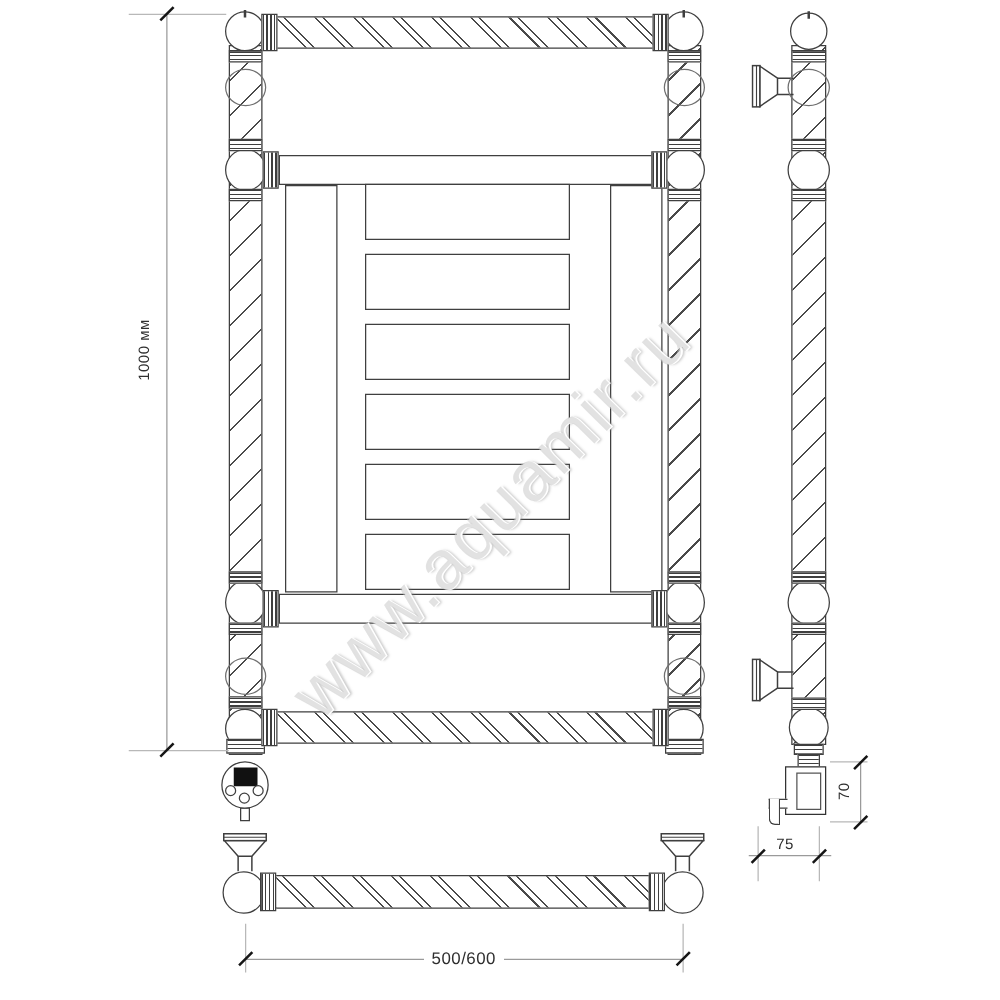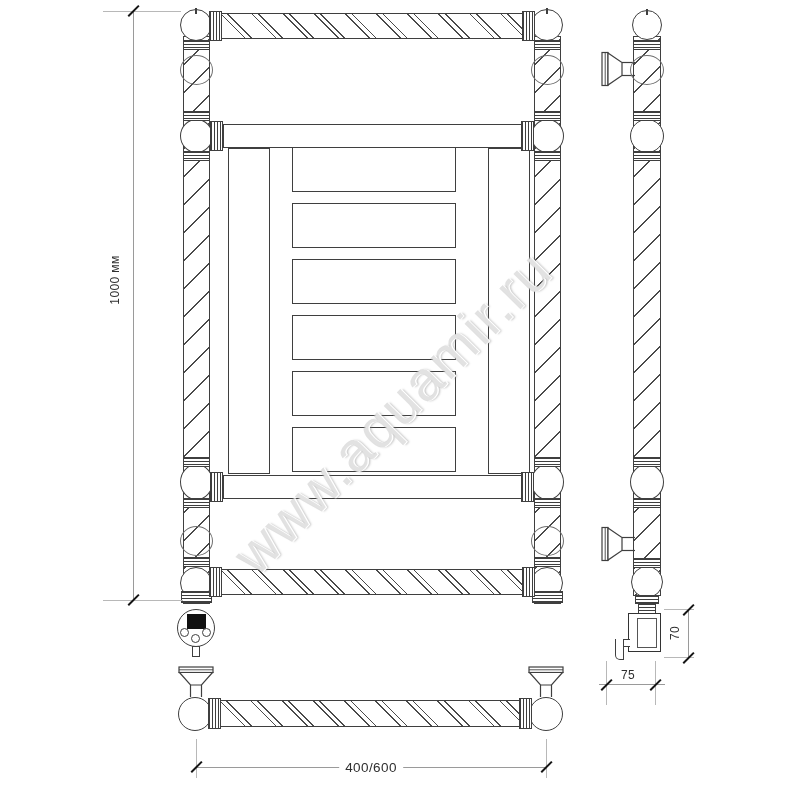--- a/index.html
+++ b/index.html
@@ -182,21 +182,21 @@
     <div class="a tick" style="left:125.5px;top:599.2px;"></div>
     <div class="a lbl vlbl" style="left:115px;top:280px;">1000 мм</div>
   </div>
 
   <div>
     <div class="a ext" style="left:195.5px;top:739px;width:1.2px;height:39px;"></div>
     <div class="a ext" style="left:545.5px;top:739px;width:1.2px;height:39px;"></div>
     <div class="a dml" style="left:195.5px;top:766.5px;width:351px;height:1.2px;"></div>
     <div class="a tick" style="left:188.5px;top:766.1px;"></div>
     <div class="a tick" style="left:538.5px;top:766.1px;"></div>
-    <div class="a lbl hlbl wide" style="left:371px;top:767px;">400/600</div>
+    <div class="a lbl hlbl wide" style="left:371px;top:767px;">500/600</div>
   </div>
 
   <div>
     <div class="a ext" style="left:664px;top:609px;width:30px;height:1.2px;"></div>
     <div class="a ext" style="left:664px;top:657px;width:30px;height:1.2px;"></div>
     <div class="a dml" style="left:688px;top:609px;width:1.2px;height:49px;"></div>
     <div class="a tick" style="left:681px;top:608.6px;"></div>
     <div class="a tick" style="left:681px;top:656.6px;"></div>
     <div class="a lbl vlbl" style="left:675px;top:633px;">70</div>
   </div>

